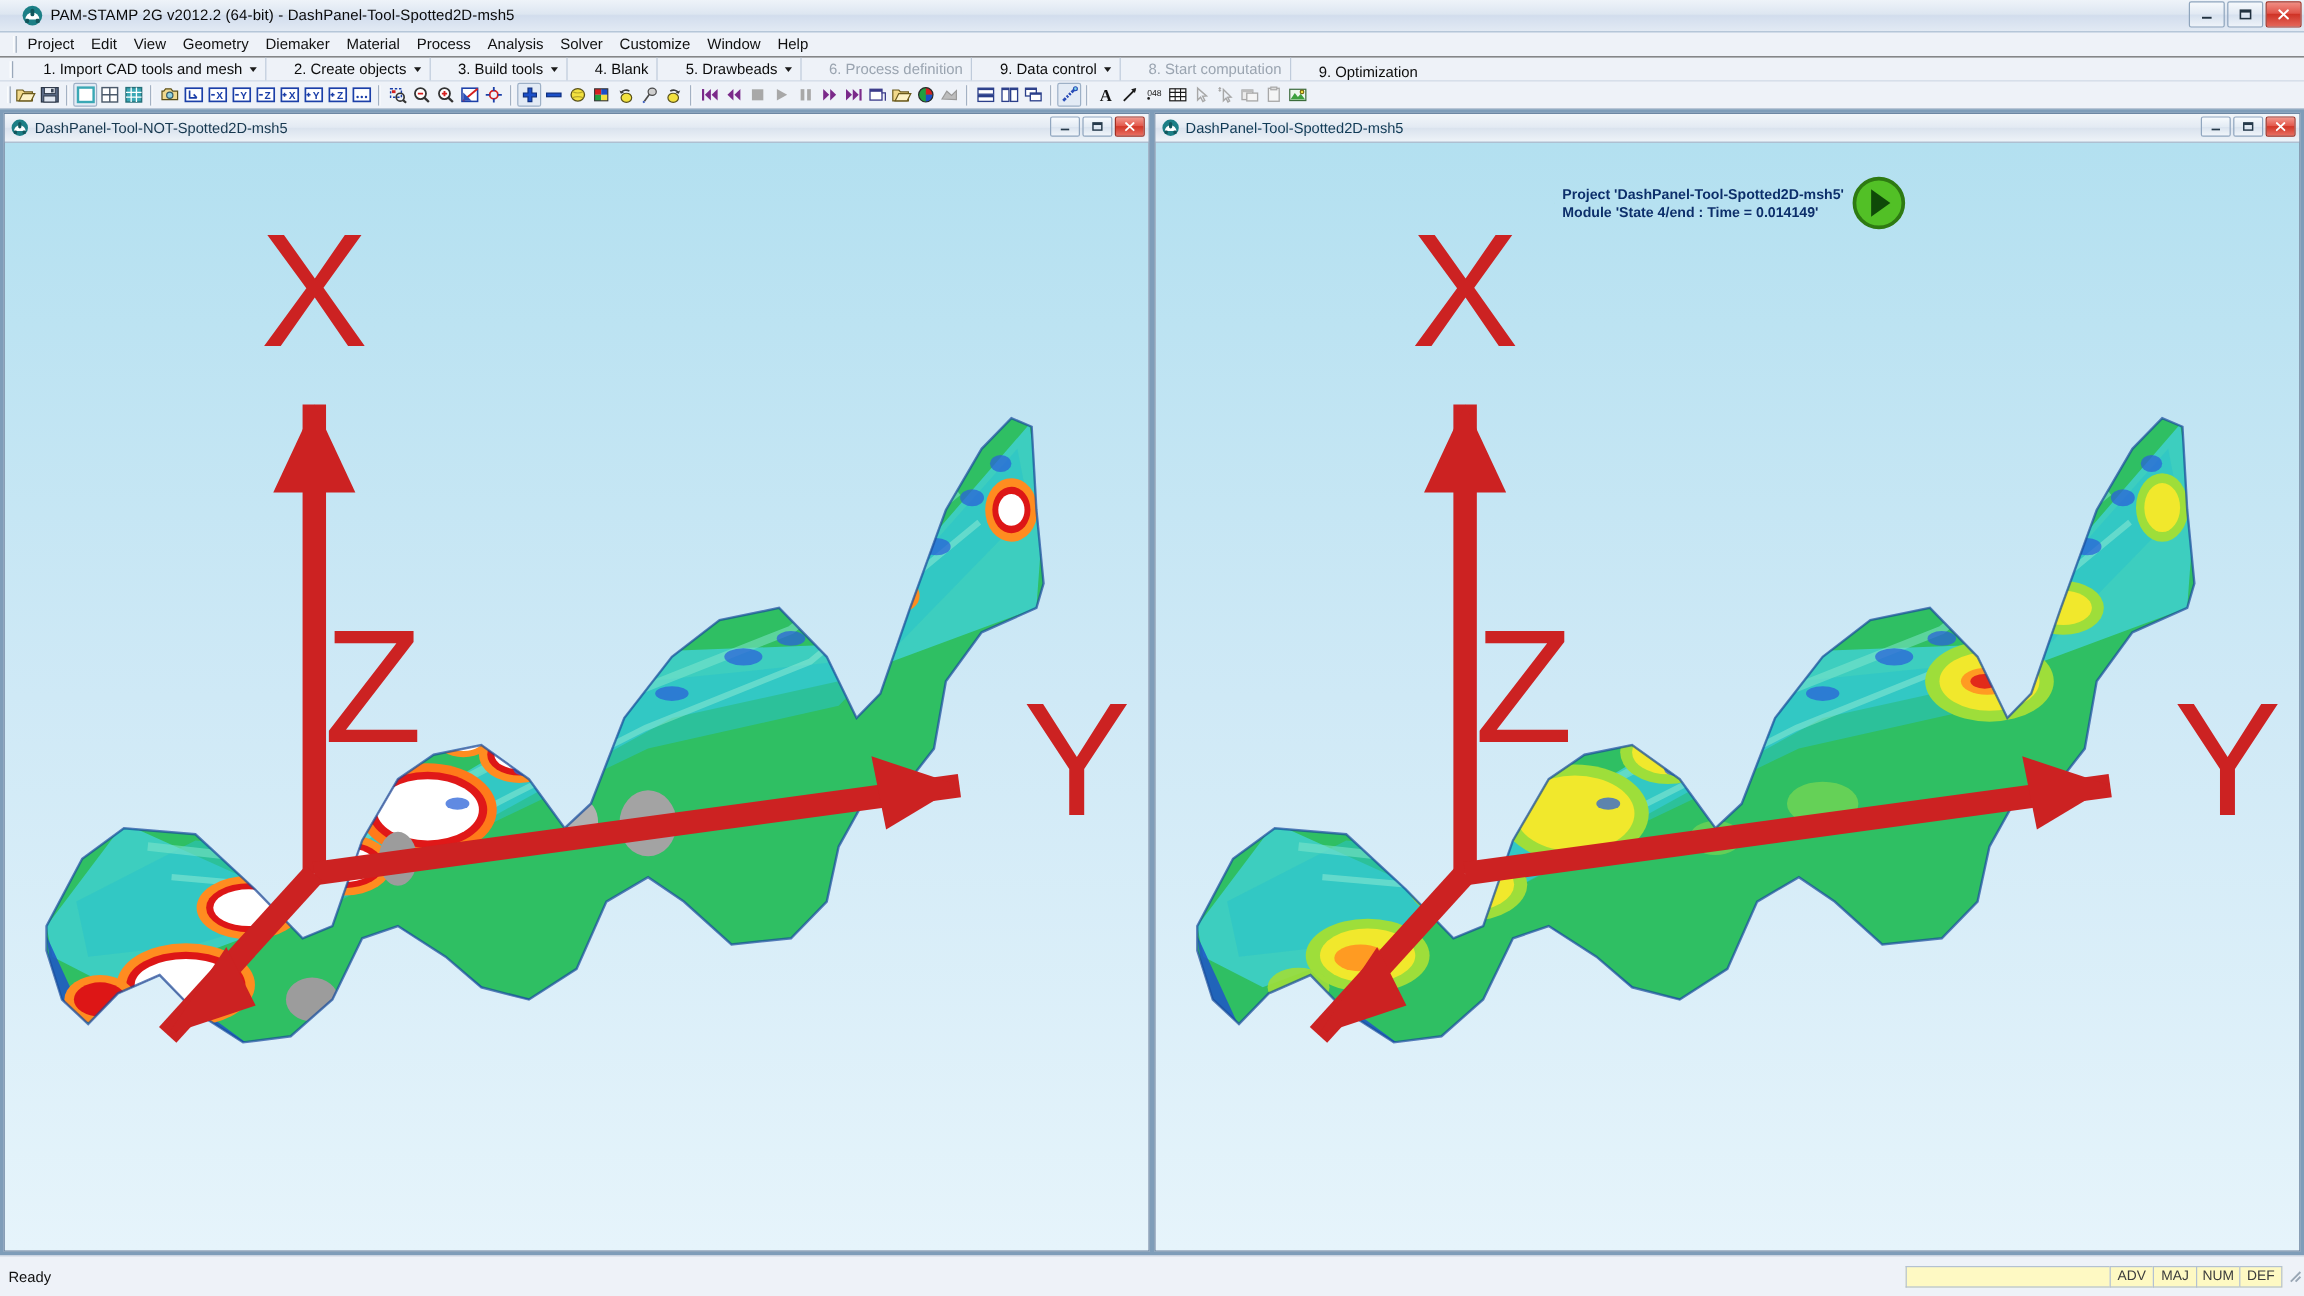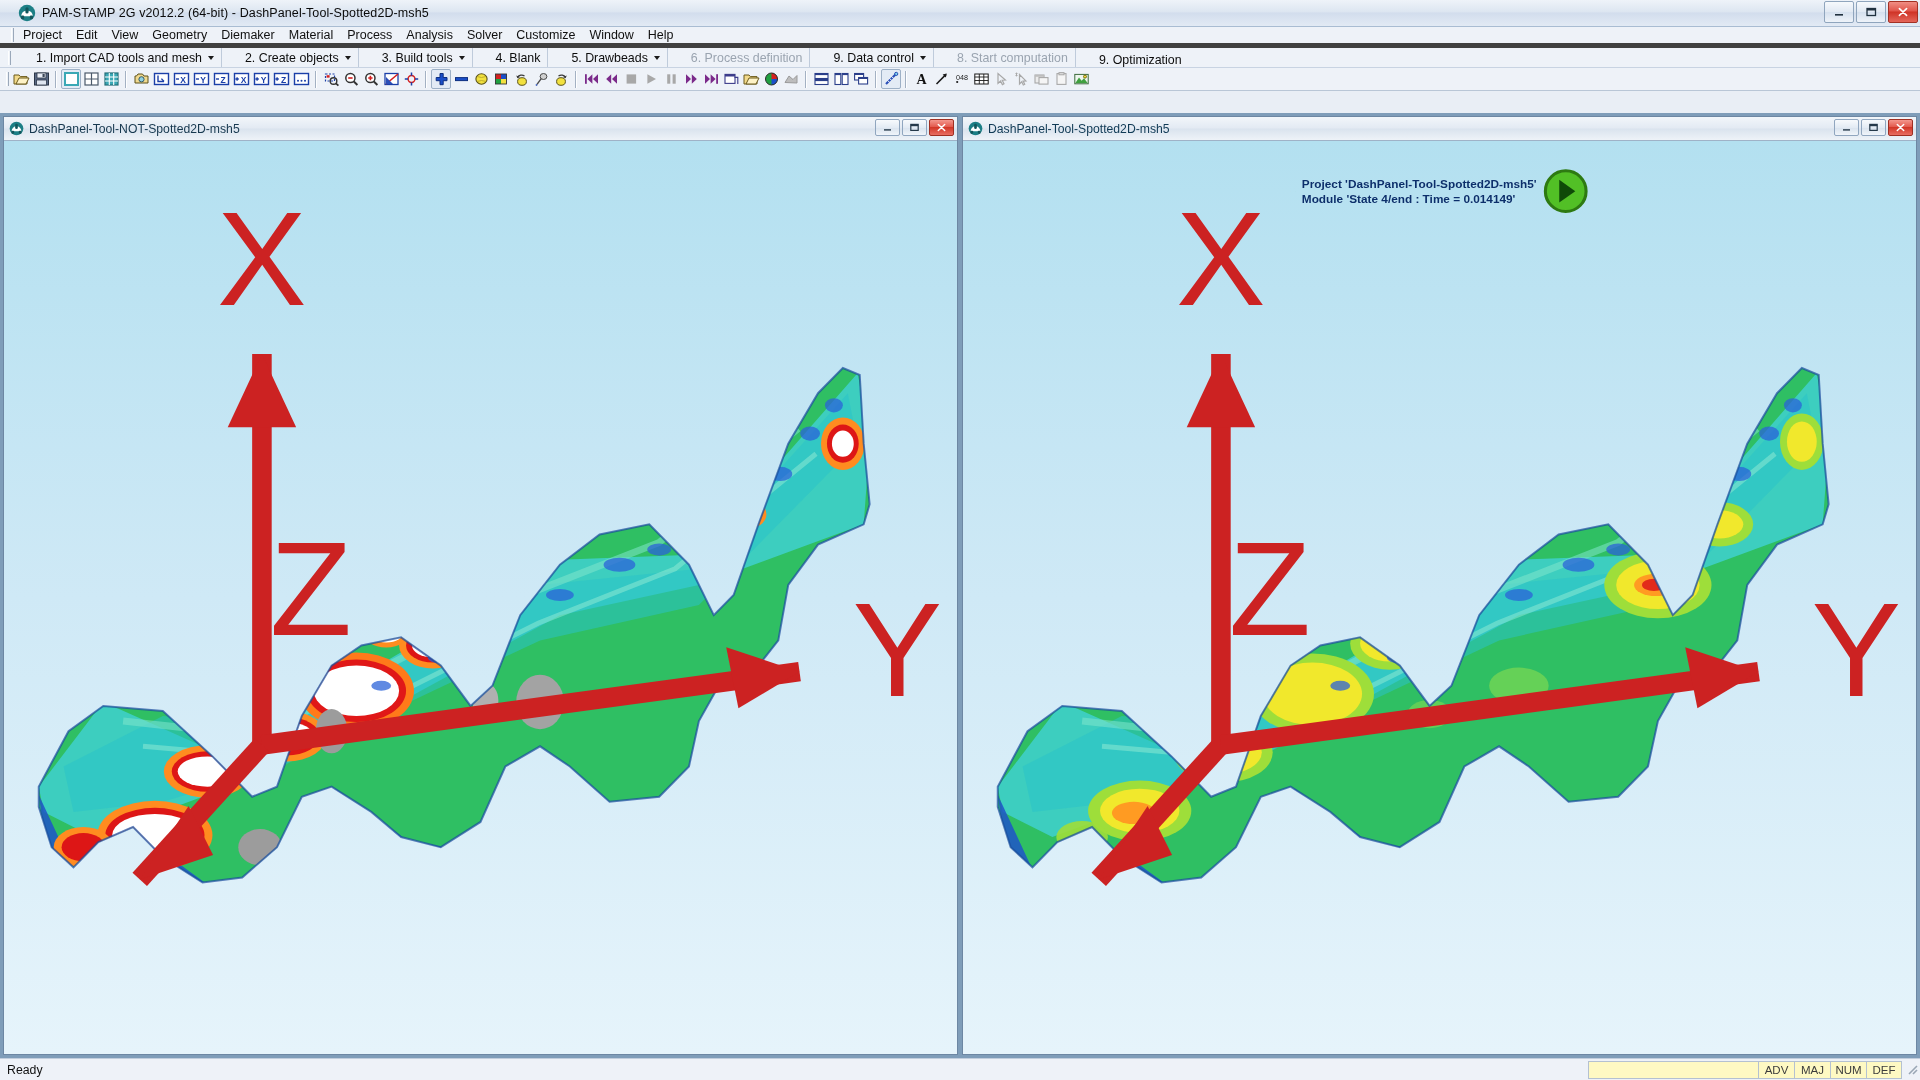--- a/index.html
+++ b/index.html
@@ -49,21 +49,21 @@
   .win-btn.close {
     background: linear-gradient(to bottom,#f08e84 0%,#e0554a 45%,#cf3326 50%,#e4665a 100%);
     border-color: #a33124; color: #fff;
   }
   .win-btn svg { display:block; }
 
   
   .menubar {
     height: 21px;
     background: #eef2f8;
-    border-bottom: 5px solid #404040;
+    border-bottom: 1px solid #404040;
     display: flex; align-items: center;
     padding-left: 9px;
   }
   .menu-item {
     font-size: 12.5px; color: #101010;
     padding: 1px 7px;
     white-space: nowrap;
     cursor: default;
   }
 
@@ -131,21 +131,20 @@
   .tb-btn svg { display: block; }
 
   
   .mdi {
     flex: 1 1 auto;
     background: #7f9db9;
     display: flex;
     padding: 3px;
     gap: 4px;
     min-height: 0;
-    margin-top: 22px;
   }
   .child {
     flex: 1 1 0;
     display: flex; flex-direction: column;
     border: 1px solid #6d87a3;
     background: #eff3f9;
     min-width: 0;
   }
   .child-title {
     height: 23px;
@@ -198,21 +197,21 @@
     color: #0b2f6b;
     line-height: 15px;
     text-shadow: 0 0 1px rgba(255,255,255,.3);
   }
   .proj-icons { display:flex; align-items:center; gap:5px; }
 
   .axis-gizmo { position:absolute; left:38px; bottom:48px; }
 
   
   .statusbar {
-    height: 22px;
+    height: 34px;
     background: #eef2f8;
     border-top: 1px solid #c2cedd;
     display: flex; align-items: center;
     flex: 0 0 auto;
     font-size: 12.3px; color: #111;
   }
   .sb-ready { padding-left: 7px; flex: 1 1 auto; }
   .sb-pane {
     border: 1px solid #b4c1d1;
     border-right: none;

